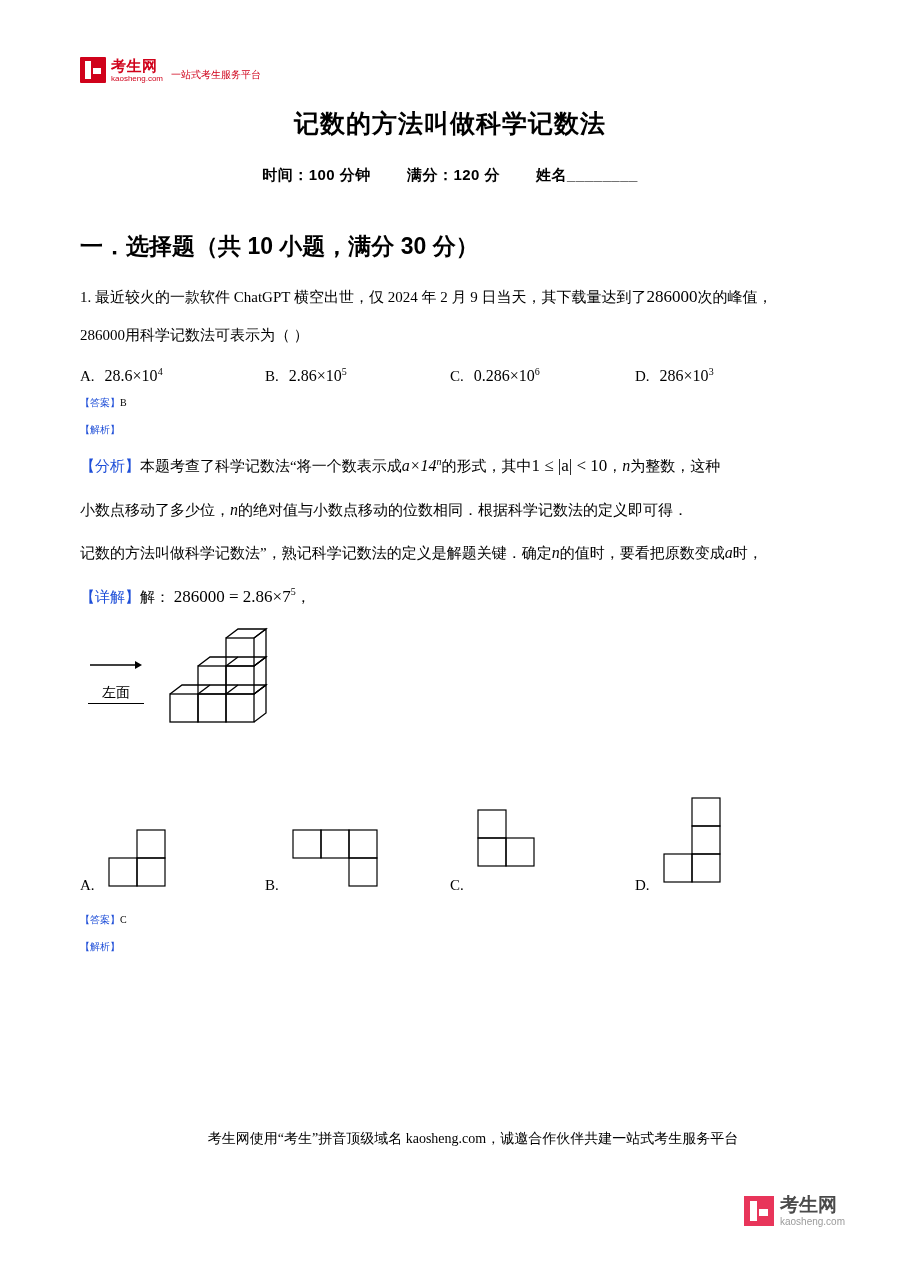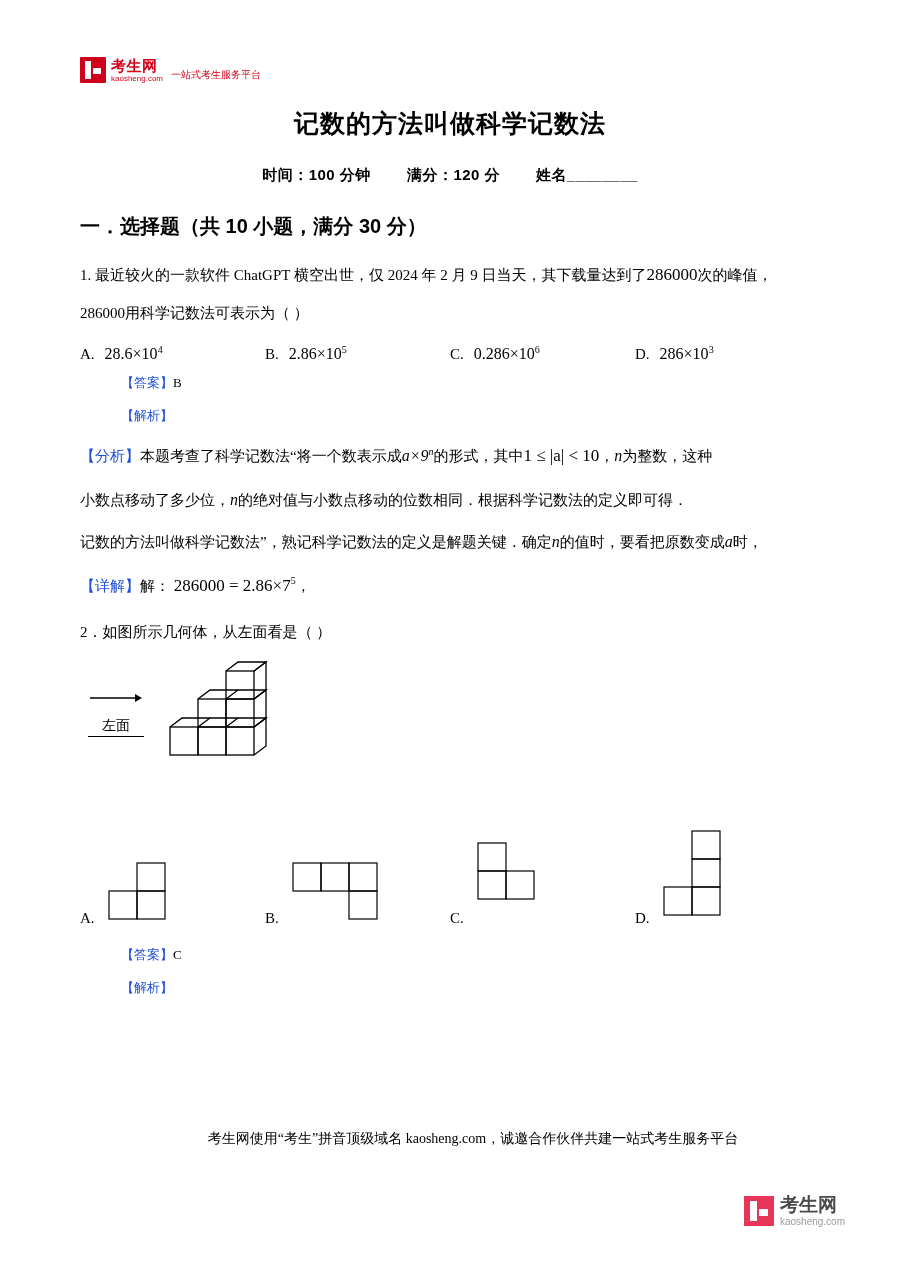--- a/index.html
+++ b/index.html
@@ -100,44 +100,43 @@
     font-weight: bold;
     font-size: 15px;
     margin-top: 26px;
     letter-spacing: 0.5px;
   }
   .doc-subtitle .gap { display: inline-block; width: 36px; }
 
   .section-title {
     font-family: "Liberation Sans", sans-serif;
     font-weight: bold;
-    font-size: 20px;
-    margin-top: 28px;
+    font-size: 23px;
+    margin-top: 46px;
   }
 
   .q-line {
     font-size: 15px;
     line-height: 2.0;
     margin-top: 18px;
   }
   .q-line .big {
     font-size: 17px;
     font-family: "Liberation Serif", serif;
   }
   .p-line {
     font-size: 15px;
     line-height: 2.0;
     margin-top: 6px;
   }
   .ans {
     color: #1f4fd8;
-    font-size: 13px;
+    font-size: 10px;
     line-height: 1.9;
     margin-top: 8px;
-    margin-left: 41px;
   }
   .ans .blk { color: #000; }
 
   
   .choices1 {
     display: flex;
     margin-top: 16px;
     font-size: 15px;
   }
   .choices1 .ch {
@@ -307,35 +306,34 @@
         <span class="math"><span>286×10</span><sup class="exp">3</sup></span>
       </div>
     </div>
 
     <div class="ans">
       <span>【答案】</span><span class="blk">B</span>
     </div>
     <div class="ans">【解析】</div>
 
     <div class="explain">
-      <span style="color:#1f4fd8">【分析】</span><span>本题考查了科学记数法“将一个数表示成</span><span class="math ital"><i>a×9</i><sup class="exp"><i>n</i></sup></span><span>的形式，其中</span><span class="math" style="font-size:17px">1 ≤ |a| &lt; 10</span><span>，</span><span class="math ital">n</span><span>为整数，这种</span>
+      <span style="color:#1f4fd8">【分析】</span><span>本题考查了科学记数法“将一个数表示成</span><span class="math ital"><i>a×14</i><sup class="exp"><i>n</i></sup></span><span>的形式，其中</span><span class="math" style="font-size:17px">1 ≤ |a| &lt; 10</span><span>，</span><span class="math ital">n</span><span>为整数，这种</span>
     </div>
     <div class="explain">
       <span>小数点移动了多少位，</span><span class="math ital">n</span><span>的绝对值与小数点移动的位数相同．根据科学记数法的定义即可得．</span>
     </div>
     <div class="explain">
       <span>记数的方法叫做科学记数法”，熟记科学记数法的定义是解题关键．确定</span><span class="math ital">n</span><span>的值时，要看把原数变成</span><span class="math ital">a</span><span>时，</span>
     </div>
 
     <div class="detail">
       <span style="color:#1f4fd8">【详解】</span><span>解：</span>
       <span class="math" style="font-size:17px"><span>286000 = 2.86×7</span><sup class="exp">5</sup></span><span>，</span>
     </div>
 
-    <div class="q-line" style="margin-top:14px">2．如图所示几何体，从左面看是（    ）</div>
 
     <div class="fig-wrap">
       <svg class="arrow-line" viewBox="0 0 52 10">
         <line x1="0" y1="5" x2="45" y2="5" stroke="#000" stroke-width="1.6"></line>
         <polygon points="45,1 52,5 45,9" fill="#000"></polygon>
       </svg>
       <div class="arrow-label">
         <span class="bar">左面</span>
       </div>
 

